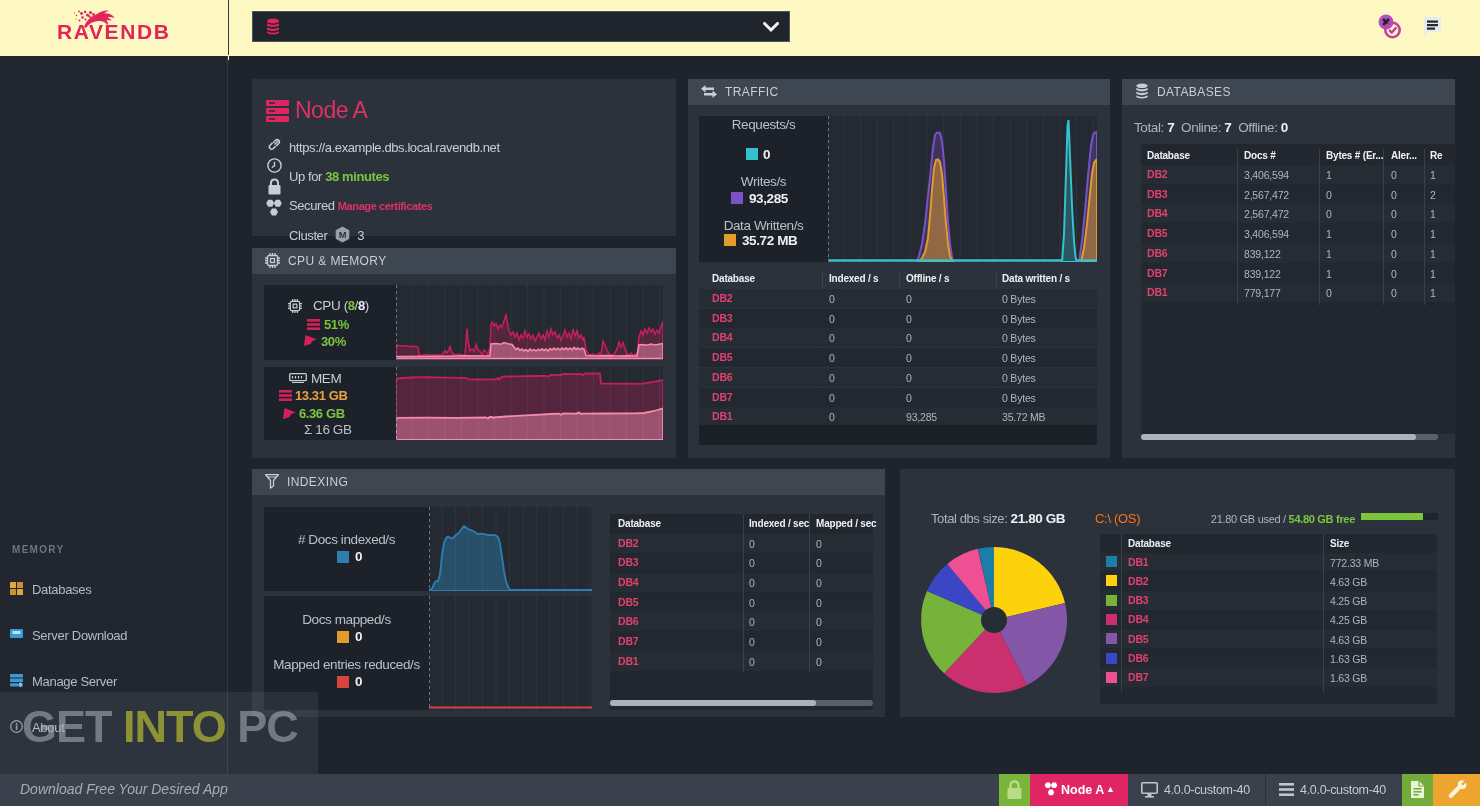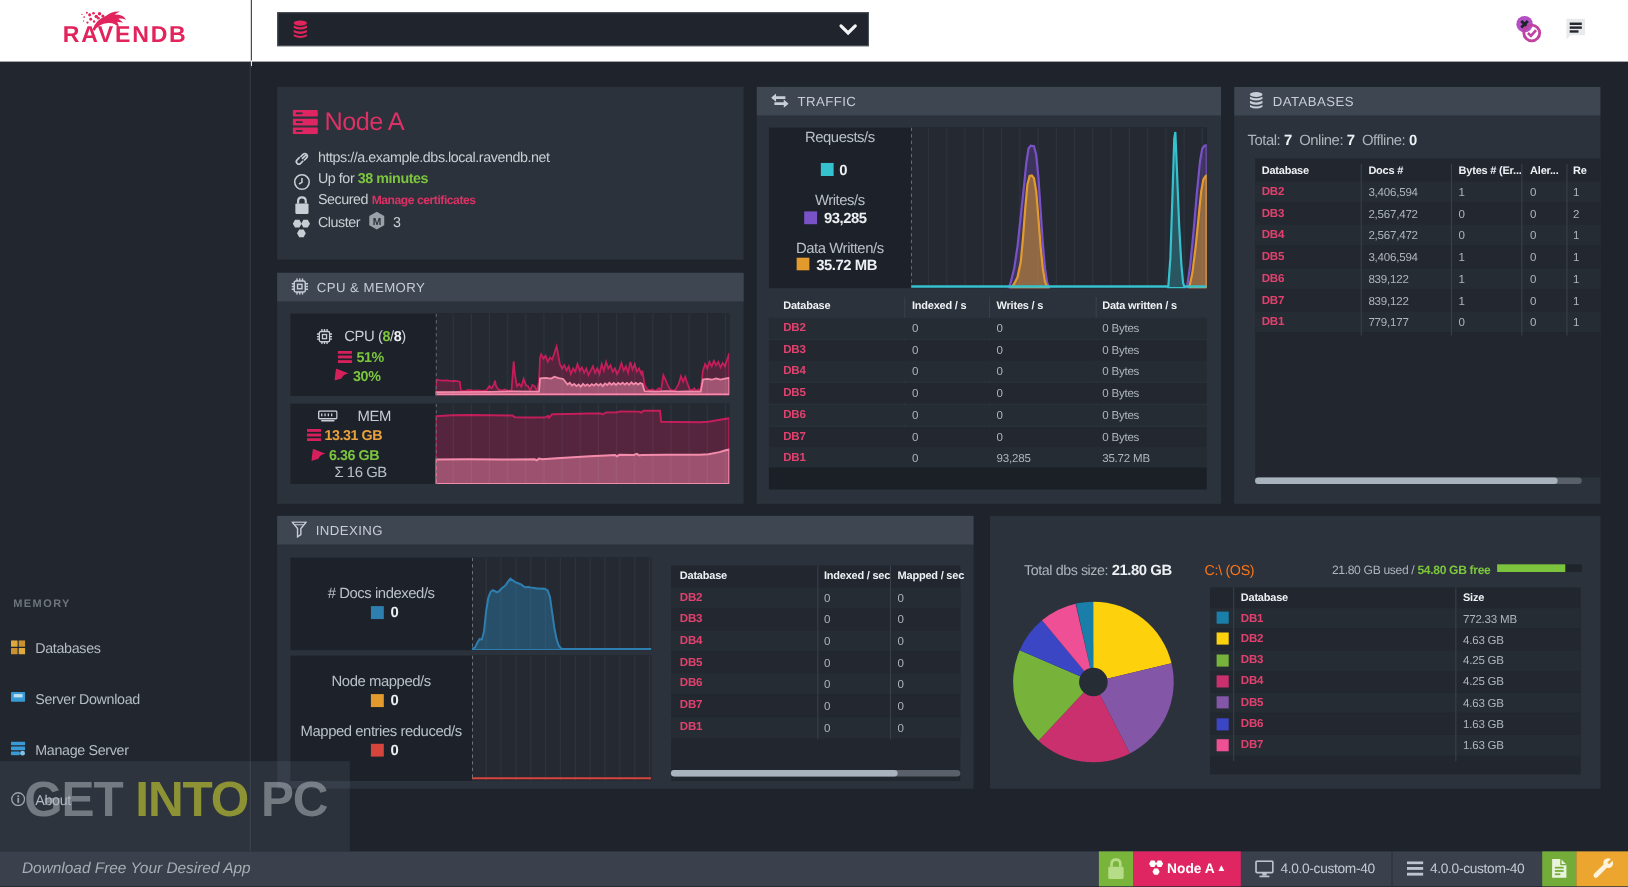--- a/index.html
+++ b/index.html
@@ -2,21 +2,21 @@
 <html><head>
 <meta charset="utf-8">
 <style>
   * { margin:0; padding:0; box-sizing:border-box; }
   html,body { width:1480px; height:806px; overflow:hidden; background:#1f242c;
     font-family:"Liberation Sans", sans-serif; }
   .abs { position:absolute; }
   #stage { position:relative; width:1480px; height:806px; }
 
   
-  #topbar { left:0; top:0; width:1480px; height:61px; background:#ffffff; border-bottom:1px solid #343a43; }
+  #topbar { left:0; top:0; width:1480px; height:61px; background:#fef9c3; border-bottom:1px solid #343a43; }
   #sidebar { left:0; top:56px; width:228px; height:718px; background:#22262e; border-right:1px solid #343a43; }
   #main { left:229px; top:56px; width:1251px; height:718px; background:#1f242c; }
 
   .panel { position:absolute; background:#2b323b; }
   .phead { position:absolute; left:0; top:0; right:0; height:26px; background:#3d4651; color:#c7ced6;
      font-size:12px; letter-spacing:0.4px; line-height:26px; }
   .phead .ic { display:inline-block; vertical-align:middle; margin:0 8px 2px 13px; }
   .inner { position:absolute; background:#1d222a; }
 
   
@@ -113,21 +113,21 @@
   <div class="panel" style="left:252px;top:79px;width:424px;height:157px">
     <svg class="abs" style="left:14px;top:21px" width="23" height="22" viewBox="0 0 23 22" fill="#e02563">
       <rect x="0" y="0" width="23" height="6" rx="1"></rect>
         <rect x="0" y="8" width="23" height="6" rx="1"></rect>
         <rect x="0" y="16" width="23" height="6" rx="1"></rect>
       <rect x="3" y="2.2" width="6" height="1.6" fill="#2b323b"></rect>
         <rect x="3" y="10.2" width="6" height="1.6" fill="#2b323b"></rect>
         <rect x="3" y="18.2" width="6" height="1.6" fill="#2b323b"></rect>
     </svg>
     <div class="abs" style="left:43px;top:18px;font-size:23px;letter-spacing:-0.5px;color:#dd3166">Node A</div>
-    <div class="abs" style="left:37px;top:54px;font-size:13px;letter-spacing:-0.4px;color:#c9ced4;line-height:19px">
+    <div class="abs" style="left:37px;top:54px;font-size:13px;letter-spacing:-0.4px;color:#c9ced4;line-height:29px">
       https://a.example.dbs.local.ravendb.net<br>
       Up for <b class="green">38 minutes</b><br>
       Secured <span style="font-size:11px;color:#dd3166;font-weight:bold">Manage certificates</span><br>
       Cluster &nbsp;<svg width="17" height="17" viewBox="0 0 20 20" style="vertical-align:-3px">
           <path d="M10 0.5 L18 5 L18 15 L10 19.5 L2 15 L2 5 Z" fill="#9aa1a9"></path>
           <text x="10" y="14.5" font-size="11" font-weight="bold" fill="#2b323b" text-anchor="middle">M</text>
         </svg>&nbsp; 3
     </div>
     <svg class="abs" style="left:15px;top:58px" width="15" height="15" viewBox="0 0 15 15">
       <path d="M6 9 L9.5 5.5 M4.6 7.2 L7 4.8 Q8.6 3.2 10.2 4.8 Q11.8 6.4 10.2 8 L7.8 10.4 M7.2 10.6 L4.8 13 Q3.2 14.6 1.6 13 Q0 11.4 1.6 9.8 L4 7.4" stroke="#c9ced4" stroke-width="1.5" fill="none" transform="translate(1.5,-1.5)"></path>
@@ -182,21 +182,21 @@
         <rect width="267" height="75" fill="#242932"></rect>
         <path d="M0 68 L1 60 L3 60.5 L6 61 L10 60.8 L14 61.5 L18 61.2 L22 62 L23 70 L26 70.5 L30 69.5 L34 70.2 L38 69.8 L42 70.3 L46 69.9 L49 66 L51 68 L53 64.5 L54 61 L55 66 L57 69 L60 70 L63 69 L66 70.4 L69 69.8 L71 43.5 L72 55 L74 66 L76 64 L78 66.5 L80 59.5 L82 65 L84 66 L86 70 L88 65 L90 66 L92 70.5 L94 62 L95 40 L96 37 L98 41 L100 38.5 L102 44 L104 40 L106 42 L108 36 L110 30 L111 35 L113 46 L115 50 L117 47 L119 52 L121 48 L123 55 L125 50 L127 53 L129 46 L131 52 L133 49 L135 54 L137 50 L139 56 L141 52 L143 48 L145 54 L147 50 L149 55 L151 46 L153 52 L155 44 L157 50 L159 47 L161 53 L163 50 L165 55 L167 51 L169 45 L171 52 L173 48 L175 54 L177 44 L179 51 L181 46 L183 53 L185 50 L187 55 L188 52 L190 65 L192 68 L194 70 L197 69 L200 70.5 L203 68 L205 70 L207 56 L209 60 L211 65 L213 69 L215 70 L218 69.5 L221 64 L223 57 L225 62 L227 57.5 L229 64 L231 69 L233 70 L235 68 L237 70.5 L239 69 L241 70 L243 52 L245 46 L247 50 L249 44 L251 48 L253 43 L255 47 L257 44 L259 49 L261 45 L263 48 L265 42 L267 36 L267 73.5 L0 73.5 Z" fill="rgba(196,29,90,0.30)" stroke="#c41d5a" stroke-width="1.6"></path>
         <path d="M0 71.5 L50 71.2 L70 70.8 L93 71 L94 71 L95 59 L100 58.5 L105 59.2 L108 57.5 L112 58.8 L116 59.5 L118 62 L120 64.5 L122 63 L124 65.5 L126 64 L128 66 L130 64.5 L132 66.5 L134 64 L136 65.8 L138 64.4 L140 66 L142 64.2 L144 65.6 L146 63.8 L148 65.5 L150 64 L152 66 L154 63.5 L156 65 L158 63 L160 64.8 L162 63.2 L164 65 L166 63 L168 64.5 L170 62.8 L172 64.6 L174 63 L176 64.8 L178 62.5 L180 64.4 L182 63 L184 64.6 L186 63.2 L188 64 L190 70.5 L200 71 L210 70.6 L220 71 L230 70.8 L241 71 L243 60 L247 59.5 L251 60.2 L255 59 L259 60 L263 59.2 L267 58.5 L267 73.5 L0 73.5 Z" fill="rgba(243,138,172,0.48)" stroke="#f48bab" stroke-width="1.6"></path>
         <rect width="267" height="75" fill="url(#grid)"></rect>
         <line x1="0.5" y1="0" x2="0.5" y2="75" stroke="#6b727c" stroke-width="1" stroke-dasharray="3,3"></line>
       </svg>
     </div>
 
     <div class="inner" style="left:12px;top:119px;width:399px;height:73px">
       <div class="abs" style="left:0;top:0;width:132px;height:73px;font-size:13.5px;letter-spacing:-0.4px;color:#c9ced4">
-        <div class="abs" style="left:61px;top:4px">MEM</div>
+        <div class="abs" style="left:47px;top:4px">MEM</div>
         <div class="abs" style="left:31px;top:21px"><b style="color:#e9a13b;font-size:13px">13.31 GB</b></div>
         <div class="abs" style="left:35px;top:39px"><b class="green" style="font-size:13px">6.36 GB</b></div>
         <div class="abs" style="left:40px;top:55px;color:#b9c0c7">Σ 16 GB</div>
         <svg class="abs" style="left:25px;top:6px" width="18" height="11" viewBox="0 0 18 11" fill="none" stroke="#c9ced4" stroke-width="1.3">
             <rect x="0.7" y="0.7" width="16.6" height="7" rx="1"></rect>
             <path d="M3.5 3 L3.5 5.5 M6.5 3 L6.5 5.5 M9.5 3 L9.5 5.5 M12.5 3 L12.5 5.5 M3 9.5 L15 9.5" stroke-width="1.2"></path>
           </svg>
         <svg class="abs" style="left:15px;top:23px" width="13" height="11" viewBox="0 0 13 11" fill="#d6205c">
             <rect width="13" height="2.6"></rect>
             <rect y="4.2" width="13" height="2.6"></rect>
@@ -252,21 +252,21 @@
         <path d="M251 146 L254 125 L257 95 L260 60 L263 30 L265 19 L267 16.5 L269 16 L269 146 Z" fill="rgba(122,82,199,0.28)" stroke="#7a52c7" stroke-width="2"></path>
         <path d="M253 146 L256 132 L259 108 L262 78 L264 58 L266 47 L268 44 L269 43.5 L269 146 Z" fill="rgba(227,155,45,0.5)" stroke="#e39b2d" stroke-width="2"></path>
         <path d="M234 146 L236 118 L238 58 L239.5 10 L240.5 4 L242 40 L244 90 L246 125 L247.5 141 L249 146 Z" fill="rgba(53,193,206,0.3)" stroke="#35c1ce" stroke-width="2"></path>
         <path d="M0 144.5 L234 144.5 M249 144.5 L269 144.5" stroke="#35c1ce" stroke-width="2.4"></path>
         <line x1="0.5" y1="0" x2="0.5" y2="146" stroke="#6b727c" stroke-width="1" stroke-dasharray="3,3"></line>
       </svg>
     </div>
 
     <div class="abs thead" style="left:24px;top:194px">Database</div>
     <div class="abs thead" style="left:141px;top:194px">Indexed / s</div>
-    <div class="abs thead" style="left:218px;top:194px">Writes / s</div>
+    <div class="abs thead" style="left:218px;top:194px">Offline / s</div>
     <div class="abs thead" style="left:314px;top:194px">Data written / s</div>
     <div class="abs" style="left:134px;top:191px;width:1px;height:155px;background:#39404a"></div>
     <div class="abs" style="left:211px;top:191px;width:1px;height:155px;background:#39404a"></div>
     <div class="abs" style="left:308px;top:191px;width:1px;height:155px;background:#39404a"></div>
     <div class="abs" style="left:11px;top:210px;width:398px;height:138px" id="ttbl">
       <div class="trow" style="top:0.0px;background:#262c34">
           <span class="abs db" style="left:13px;top:3px">DB2</span>
           <span class="abs" style="left:130px;top:4px">0</span>
           <span class="abs" style="left:207px;top:4px">0</span>
           <span class="abs" style="left:303px;top:4px">0 Bytes</span>
@@ -400,21 +400,21 @@
         <defs>
             <pattern id="grid3" width="13.5" height="8" patternUnits="userSpaceOnUse">
               <rect x="12.5" y="0" width="1" height="8" fill="rgba(190,205,225,0.07)"></rect>
             </pattern>
           </defs>
         <path d="M0 83 L3 81.5 L5 77 L7 74 L9 74.5 L11 67 L13 48 L15 36 L17 31 L19 29.5 L21 30.5 L23 31.5 L25 30 L27 28 L29 26.5 L31 24.5 L33 21.5 L35 19 L37 20.5 L39 22 L41 22.8 L43 23.5 L45 24.5 L47 26 L49 27 L51 26.5 L53 27 L55 27.2 L57 27.5 L59 28 L61 28 L63 28.2 L65 28 L67 28.5 L69 30 L71 36 L73 50 L75 64 L77 74 L79 80 L81 82.5 L83 83 L163 83 L163 84 L0 84 Z" fill="rgba(46,127,176,0.45)" stroke="#2e7fb0" stroke-width="1.8"></path>
         <line x1="0.5" y1="0" x2="0.5" y2="84" stroke="#6b727c" stroke-width="1" stroke-dasharray="3,3"></line>
       </svg>
     </div>
     <div class="inner" style="left:12px;top:127px;width:328px;height:114px">
-      <div class="abs" style="left:0;top:16px;width:165px;text-align:center;font-size:13.5px;letter-spacing:-0.4px;color:#b9c0c7">Node mapped/s</div>
+      <div class="abs" style="left:0;top:16px;width:165px;text-align:center;font-size:13.5px;letter-spacing:-0.4px;color:#b9c0c7">Docs mapped/s</div>
       <svg class="abs" style="left:73px;top:35px" width="12" height="12">
           <rect width="12" height="12" fill="#e39b2d"></rect>
         </svg>
       <div class="abs" style="left:91px;top:33px;font-weight:bold;font-size:13.5px;color:#edf0f3">0</div>
       <div class="abs" style="left:0;top:61px;width:165px;text-align:center;font-size:13.5px;letter-spacing:-0.4px;color:#b9c0c7;white-space:nowrap">Mapped entries reduced/s</div>
       <svg class="abs" style="left:73px;top:80px" width="12" height="12">
           <rect width="12" height="12" fill="#d6453c"></rect>
         </svg>
       <div class="abs" style="left:91px;top:78px;font-weight:bold;font-size:13.5px;color:#edf0f3">0</div>
       <svg class="abs" style="left:165px;top:0" width="163" height="114" viewBox="0 0 163 114">

